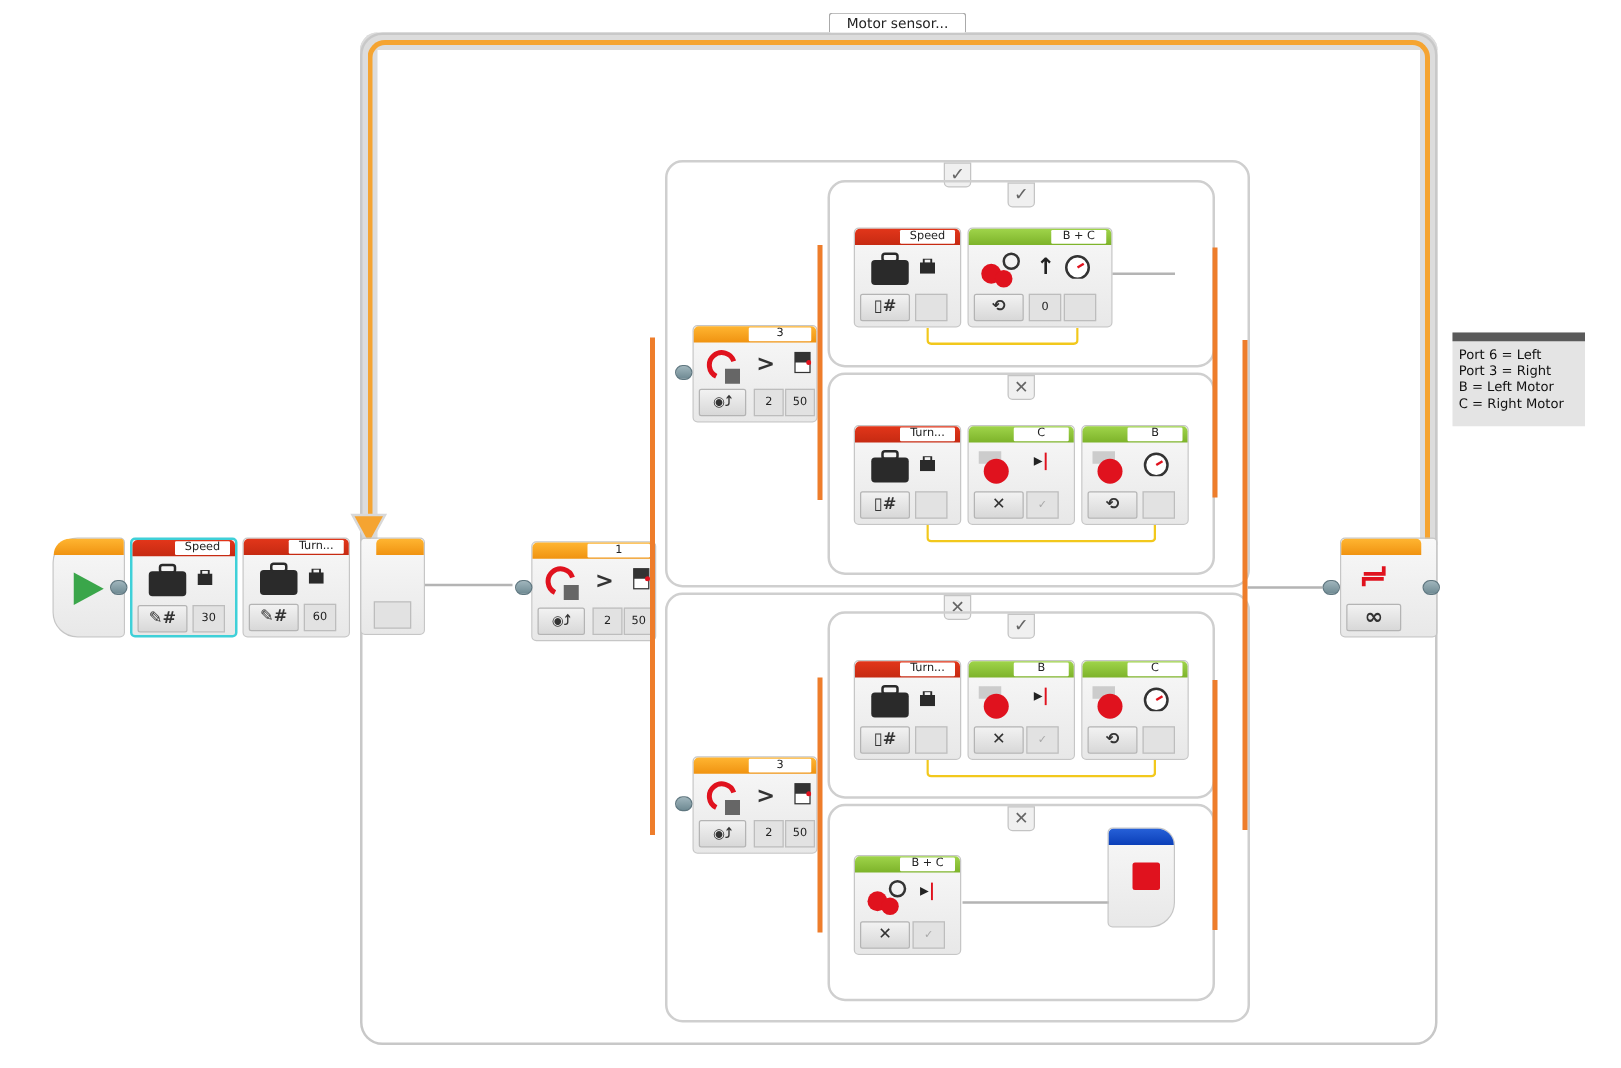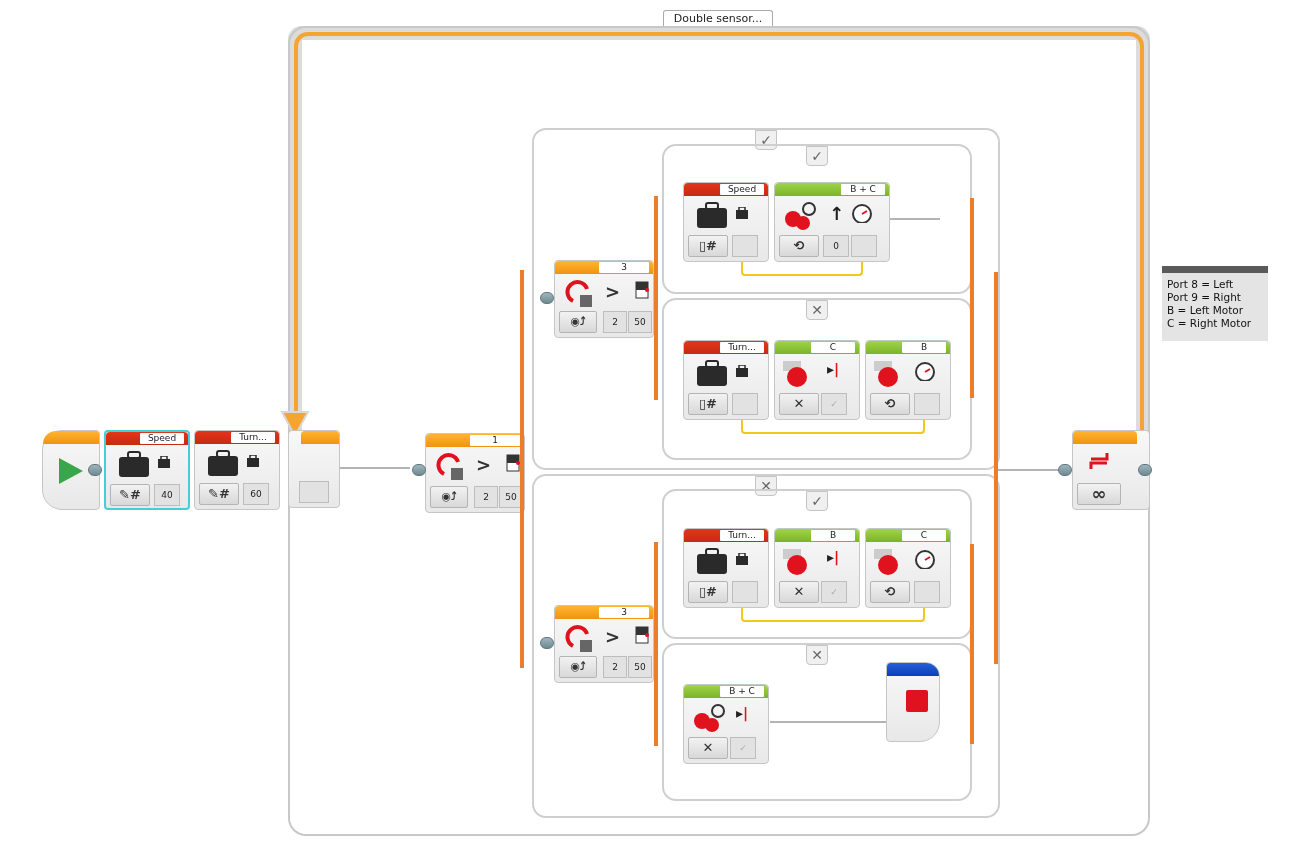--- a/index.html
+++ b/index.html
@@ -49,21 +49,21 @@
   .comment-line { position: absolute; left: 5px; font-size: 10.5px; color: #111; line-height: 13px; }
 </style>
 </head>
 <body>
 
 <div class="loop-band-top"></div>
 <div class="loop-band-left"></div>
 <div class="loop-band-right"></div>
 <div class="loop-outer"></div>
 <div class="loop-orange"></div>
-<div class="loop-label">Double sensor...</div>
+<div class="loop-label">Motor sensor...</div>
 
 <svg class="abs" style="left:280px;top:410px" width="30" height="30">
   <polygon points="2,2 28,2 15,26" fill="#f5a431" stroke="#d8d8d8" stroke-width="2"></polygon>
 </svg>
 
 <div class="block" style="left:42px;top:430px;width:58px;height:80px;border-radius:20px 4px 4px 20px">
   <div class="block-header hdr-orange" style="border-radius:20px 4px 0 0"></div>
   <svg class="abs" style="left:14px;top:25px" width="28" height="30">
     <polygon points="2,2 26,15 2,28" fill="#3aa64a"></polygon>
   </svg>
@@ -75,21 +75,21 @@
   <div class="hdr-label">Speed</div>
   <svg class="abs" style="left:12px;top:18px" width="32" height="28">
     <rect x="1" y="7" width="30" height="20" rx="3" fill="#2a2a2a"></rect>
       <rect x="10" y="2" width="12" height="6" rx="2" fill="none" stroke="#2a2a2a" stroke-width="2"></rect>
   </svg>
   <svg class="abs" style="left:52px;top:24px" width="12" height="12">
     <rect x="0" y="3" width="12" height="9" fill="#2a2a2a"></rect>
       <rect x="3" y="0" width="6" height="4" fill="none" stroke="#2a2a2a" stroke-width="1.5"></rect>
   </svg>
   <div class="mode-btn" style="left:4px;top:52px">✎#</div>
-  <div class="param" style="left:48px;top:52px;width:26px">40</div>
+  <div class="param" style="left:48px;top:52px;width:26px">30</div>
 </div>
 
 <div class="block" style="left:194px;top:430px;width:86px;height:80px">
   <div class="block-header hdr-red"></div>
   <div class="hdr-label">Turn...</div>
   <svg class="abs" style="left:12px;top:18px" width="32" height="28">
     <rect x="1" y="7" width="30" height="20" rx="3" fill="#2a2a2a"></rect>
       <rect x="10" y="2" width="12" height="6" rx="2" fill="none" stroke="#2a2a2a" stroke-width="2"></rect>
   </svg>
   <svg class="abs" style="left:52px;top:24px" width="12" height="12">
@@ -327,17 +327,17 @@
     <path d="M4 10 L20 10 L20 4" stroke="#e0121e" stroke-width="3" fill="none"></path>
       <path d="M20 14 L4 14 L4 20" stroke="#e0121e" stroke-width="3" fill="none"></path>
   </svg>
   <div class="mode-btn" style="left:4px;top:52px;width:44px;font-size:18px">∞</div>
 </div>
 <div class="plug" style="left:1058px;top:464px"></div>
 <div class="plug" style="left:1138px;top:464px"></div>
 
 <div class="comment">
   <div class="comment-bar"></div>
-  <div class="comment-line" style="top:12px">Port 8 = Left</div>
-  <div class="comment-line" style="top:25px">Port 9 = Right</div>
+  <div class="comment-line" style="top:12px">Port 6 = Left</div>
+  <div class="comment-line" style="top:25px">Port 3 = Right</div>
   <div class="comment-line" style="top:38px">B = Left Motor</div>
   <div class="comment-line" style="top:51px">C = Right Motor</div>
 </div>
 
 </body></html>

